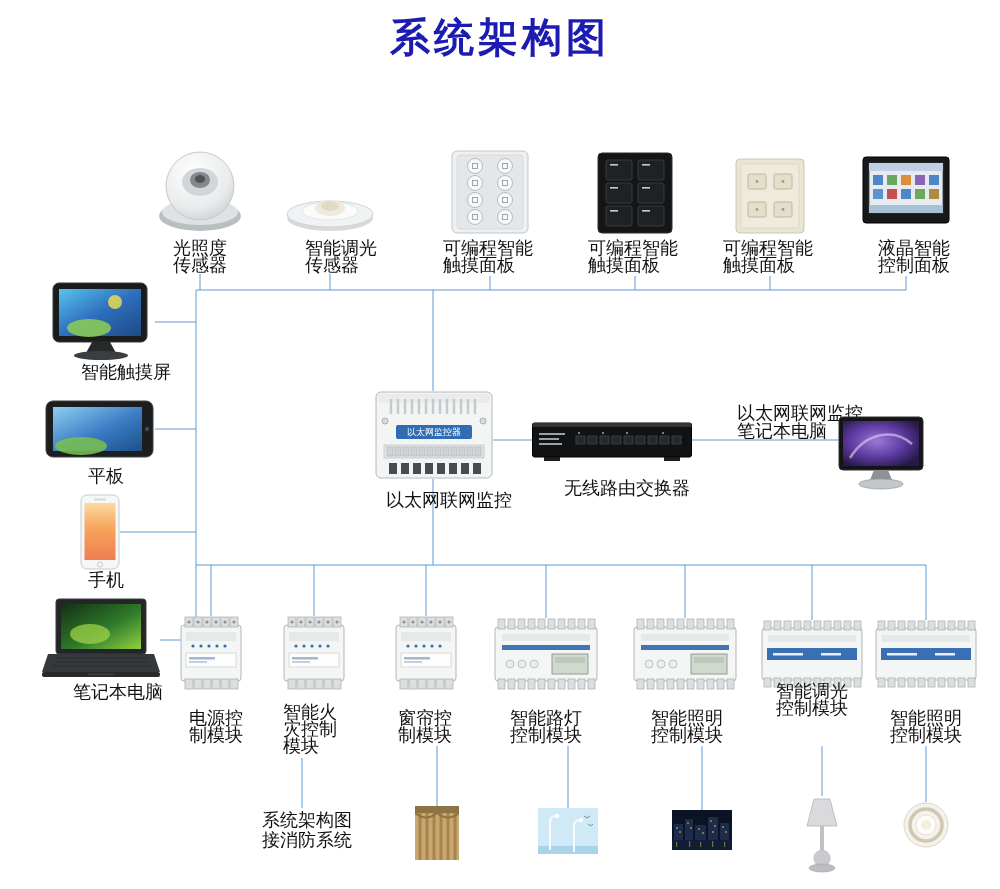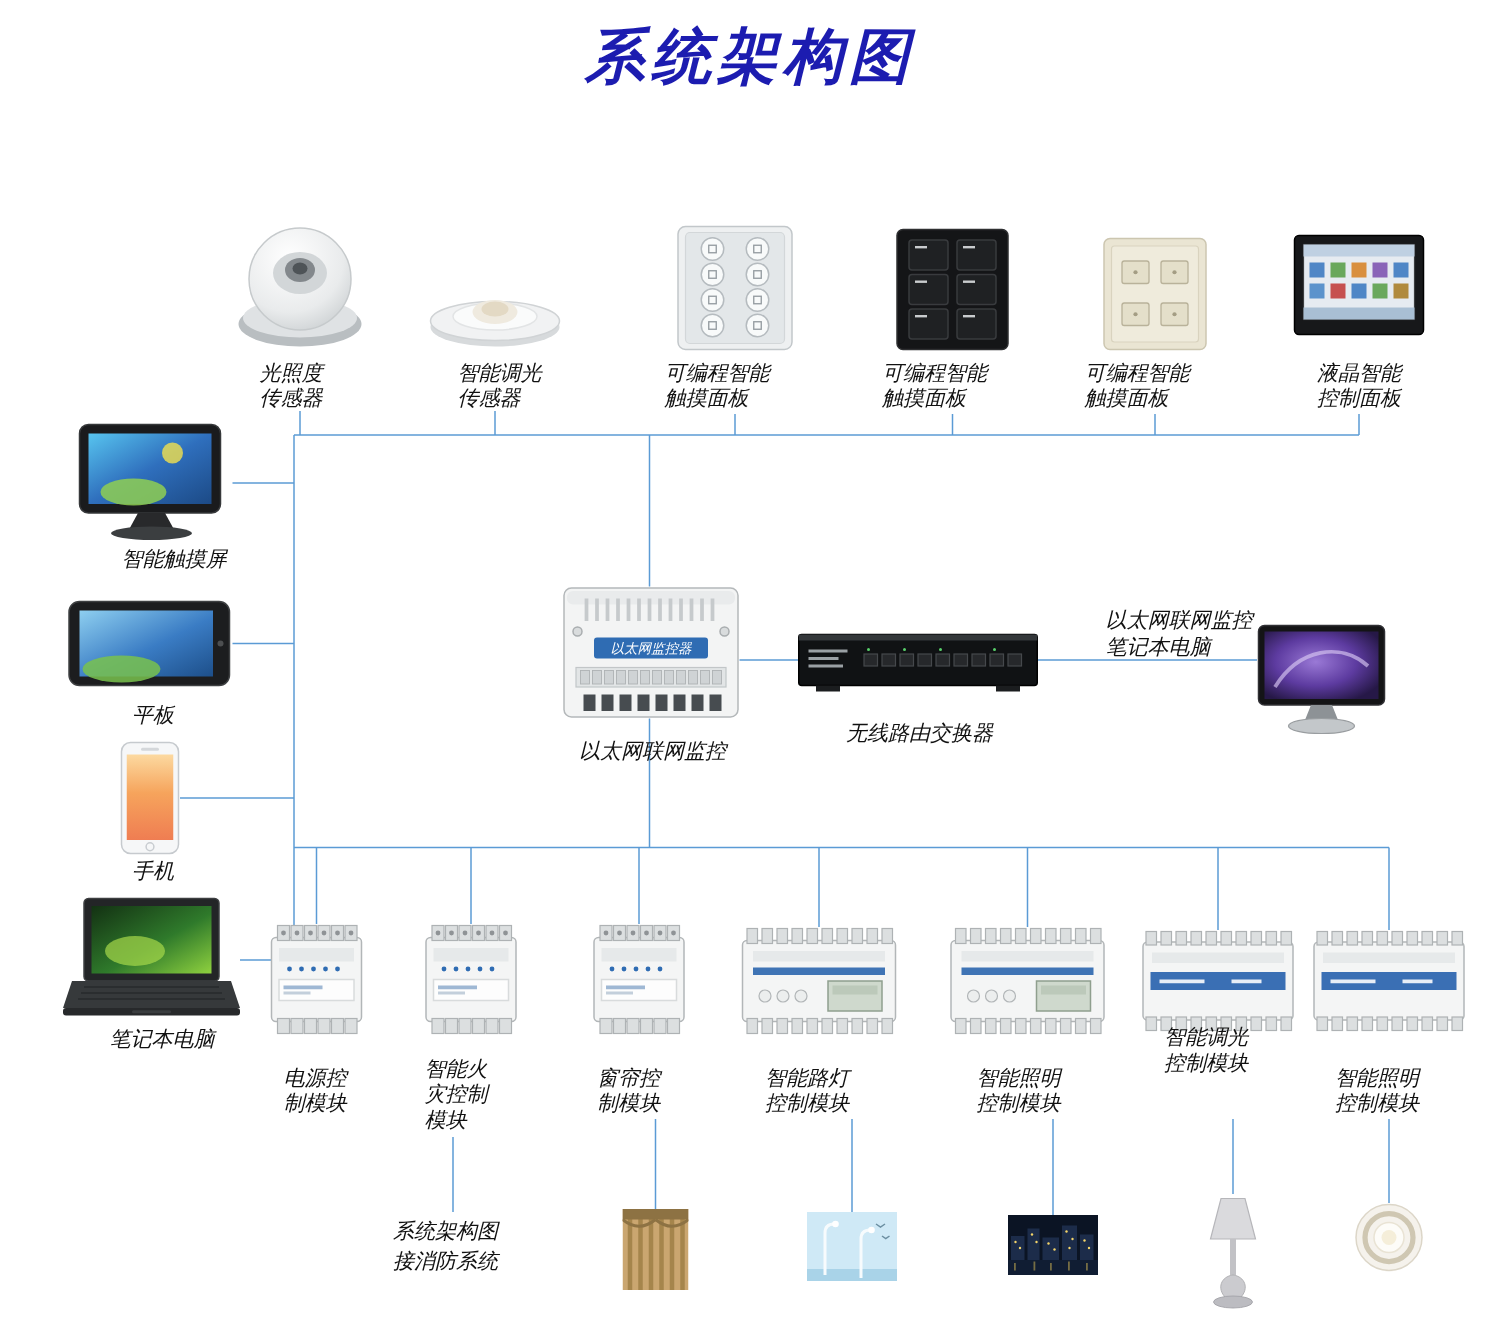--- a/index.html
+++ b/index.html
@@ -1,22 +1,22 @@
 <!DOCTYPE html>
 <html><head>
 <meta charset="utf-8">
 <style>
   html,body{margin:0;padding:0;background:#ffffff;}
   #canvas{position:relative;width:1000px;height:889px;background:#ffffff;overflow:hidden;
-          font-family:"Liberation Sans",sans-serif;font-style:italic;}
+          font-family:"Liberation Sans",sans-serif;}
   #wires{position:absolute;left:0;top:0;pointer-events:none;}
   .title{position:absolute;left:0;right:0;top:10px;text-align:center;
          font-size:40px;font-weight:bold;letter-spacing:4px;}
   .dev{position:absolute;}
-  .lbl{position:absolute;font-size:14px;line-height:17px;color:#111;white-space:nowrap;}
+  .lbl{position:absolute;font-size:18px;line-height:17px;color:#111;white-space:nowrap;}
   .lbl span{display:block;}
   .lh18 span{line-height:18px;}
   .lh20 span{line-height:20px;}
   svg text{font-family:"Liberation Sans",sans-serif;}
 </style>
 </head>
 <body>
 
 <div id="canvas">
 

